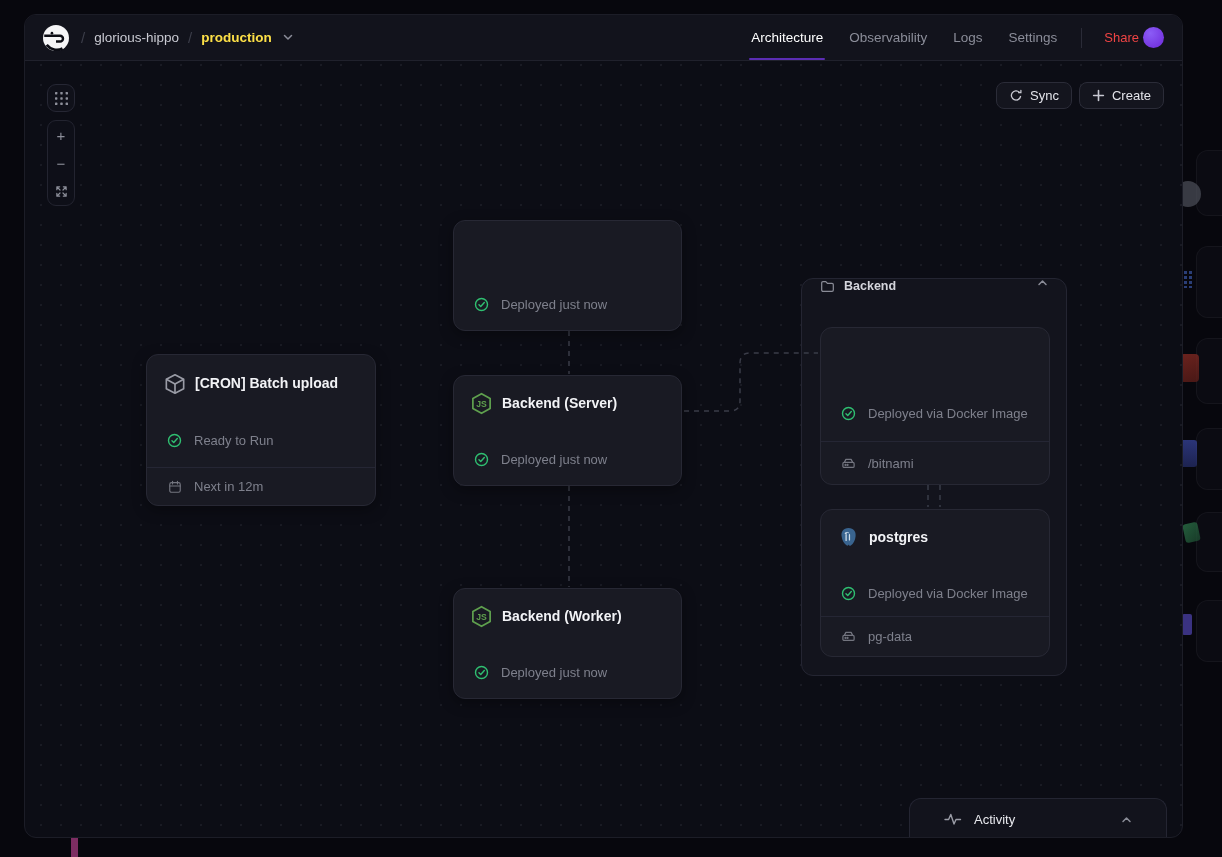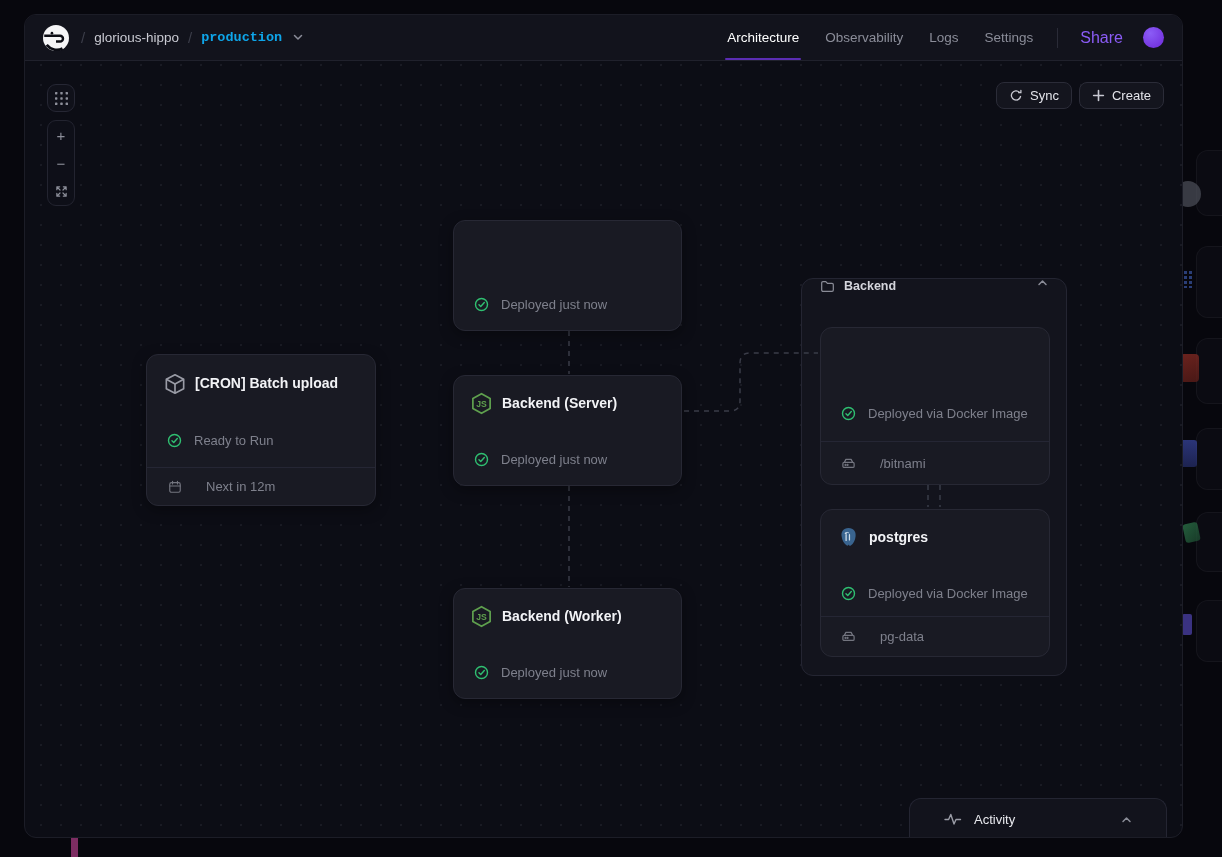--- a/index.html
+++ b/index.html
@@ -27,29 +27,29 @@
     position:absolute; left:24px; top:14px; width:1159px; height:824px;
     background:#0c0d15; border:1px solid #1c1d27; border-radius:12px; overflow:hidden;
   }
   
   .navbar { position:relative; height:46px; background:#12131c; border-bottom:1px solid #20212c;
             display:flex; align-items:center; padding:0 18px; }
   .logo { width:26px; height:26px; flex:0 0 auto; display:flex; }
   .crumbs { display:flex; align-items:center; gap:9px; margin-left:12px; }
   .slash { color:#3c3e4a; font-size:15px; }
   .crumb-project { color:#c9cad2; font-size:13.5px; }
-  .crumb-env { color:#0ea5e9; font-size:13.5px; font-weight:600;font-family:Liberation Mono, monospace; }
+  .crumb-env { color:#fde047; font-size:13.5px; font-weight:600; }
   .crumb-chevron { color:#8a8c98; display:flex; margin-left:2px; }
   .nav-right { margin-left:auto; display:flex; align-items:center; height:100%; }
   .tabs { display:flex; align-items:center; gap:26px; height:100%; }
   .tab { position:relative; height:100%; display:flex; align-items:center; font-size:13.5px; color:#8b8d99; cursor:pointer; }
   .tab.active { color:#ffffff; font-weight:500; }
   .tab.active::after { content:""; position:absolute; left:-2px; right:-2px; bottom:0; height:2px; background:#5b2db3; border-radius:2px; }
   .nav-divider { width:1px; height:20px; background:#2a2b37; margin:0 22px 0 24px; }
-  .share { font-size:16px; color:#8b5cf6; margin-right:20px; cursor:pointer; }
+  .share { font-size:13px; color:#ef4444; margin-right:4px; cursor:pointer; }
   .avatar { width:21px; height:21px; border-radius:50%; background:radial-gradient(circle at 35% 30%, #8b5cf6, #6d28d9); cursor:pointer; }
 
   
   .canvas { position:absolute; top:46px; left:0; right:0; bottom:0;
     background-image:radial-gradient(rgba(165,170,190,0.085) 1px, transparent 1.4px);
     background-size:20px 20px; background-position:6px 14px; }
 
   .edges { position:absolute; inset:0; pointer-events:none; z-index:5; }
 
   
@@ -67,21 +67,21 @@
   .card { position:absolute; background:#191a23; border:1px solid #272834; border-radius:12px;
     box-shadow:0 4px 14px rgba(0,0,0,0.35); cursor:pointer; z-index:6; }
   .title-row { position:absolute; left:16px; right:12px; display:flex; gap:9px; align-items:flex-start; }
   .svc-icon { width:23px; height:23px; flex:0 0 auto; display:flex; align-items:center; justify-content:center; }
   .svc-name { font-size:14px; font-weight:700; color:#f2f3f6; line-height:23px; }
   .svc-domain { font-size:12.5px; color:#a78bfa; margin-top:1px; cursor:pointer; }
   .status-row { position:absolute; left:16px; display:flex; align-items:center; gap:8px; }
   .status-ic { width:23px; display:flex; justify-content:center; }
   .status-text { font-size:13px; color:#7e808c; }
   .card-footer { position:absolute; left:0; right:0; bottom:0; border-top:1px solid #252634;
-    display:flex; align-items:center; gap:20px; padding:0 16px; }
+    display:flex; align-items:center; gap:8px; padding:0 16px; }
   .footer-ic { width:23px; display:flex; justify-content:center; color:#73757f; }
   .footer-text { font-size:13px; color:#7e808c; }
 
   
   .group { position:absolute; left:776px; top:217px; width:266px; height:398px;
     background:#13141d; border:1px solid #242532; border-radius:12px; z-index:4; }
   .group-header { position:absolute; top:0; left:0; right:0; height:44px; display:flex; align-items:flex-start; padding:0 18px; cursor:pointer; }
   .group-label { font-size:12.5px; font-weight:700; color:#d4d5dc; margin-left:9px; }
   .group-chevron { margin-left:auto; color:#8a8c97; display:flex; cursor:pointer; }
   .group .card { box-shadow:none; }

